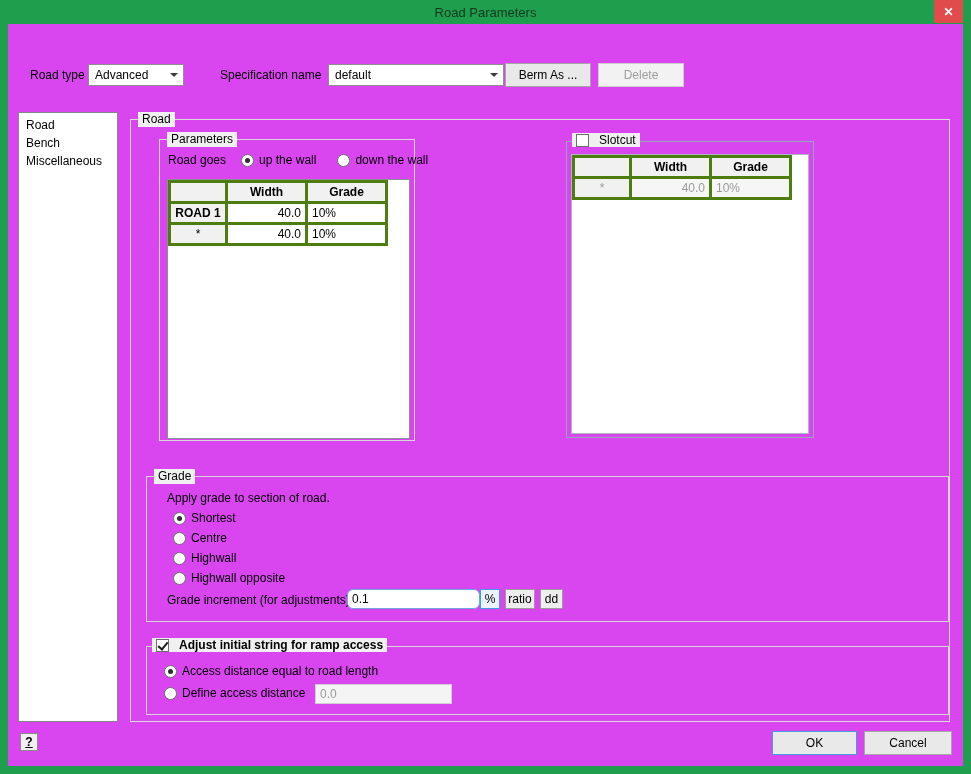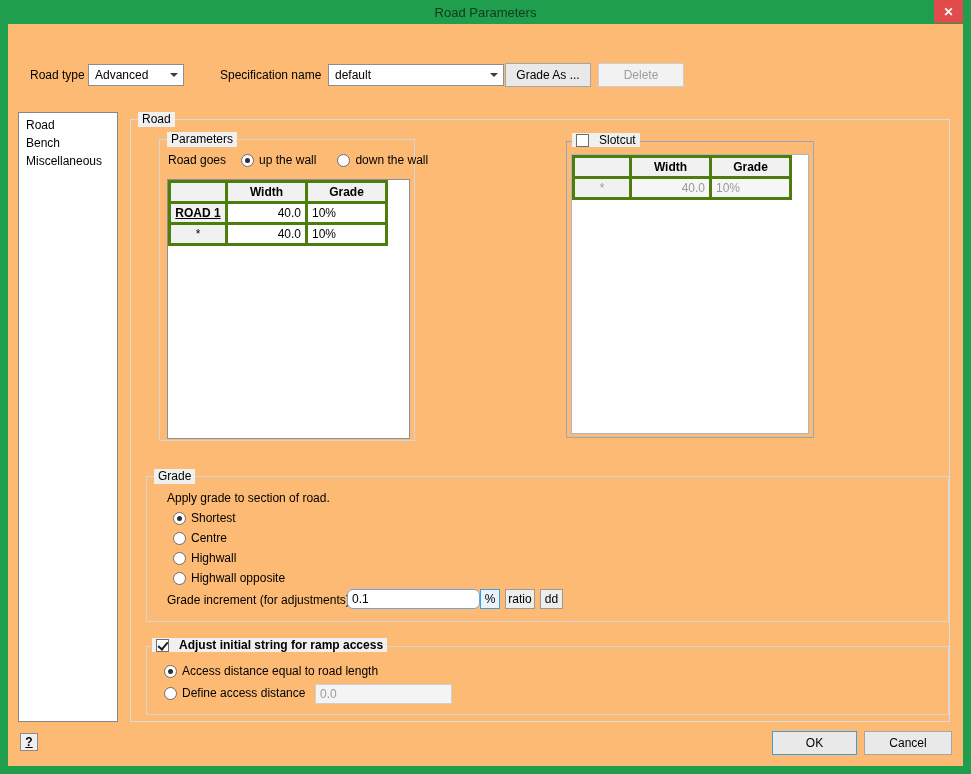--- a/index.html
+++ b/index.html
@@ -1,20 +1,20 @@
 <!DOCTYPE html>
 <html style="--title-green: #1f9e4d; --close-red: #e14b4b; --accent-blue: #3f9ee0;"><head>
 <meta charset="utf-8">
 <style>
   *{box-sizing:border-box;margin:0;padding:0;}
   body{background:#ffffff;font-family:"Liberation Sans",sans-serif;}
   .window{position:relative;width:971px;height:774px;background:var(--title-green,#1f9e4d);font-family:"Liberation Sans",sans-serif;font-size:12px;color:#000;overflow:hidden;}
   .titlebar{position:absolute;left:0;top:0;width:100%;height:24px;display:flex;align-items:center;justify-content:center;color:#11391f;font-size:13px;}
   .close-btn{position:absolute;top:0;right:8px;width:29px;height:23px;background:var(--close-red,#e14b4b);color:#fff;display:flex;align-items:center;justify-content:center;font-size:12px;font-weight:bold;cursor:pointer;}
-  .content{position:absolute;left:8px;top:24px;width:955px;height:742px;background:#fdba74;}
+  .content{position:absolute;left:8px;top:24px;width:955px;height:742px;background:#d946ef;}
   .lbl{position:absolute;white-space:nowrap;line-height:15px;}
   .combo{position:absolute;background:#fff;border:1px solid #8f8f8f;display:flex;align-items:center;justify-content:space-between;padding:0 5px 0 6px;cursor:default;}
   .combo .arrow{width:0;height:0;border-left:4px solid transparent;border-right:4px solid transparent;border-top:4px solid #3c3c3c;}
   .btn{position:absolute;display:flex;align-items:center;justify-content:center;background:#e9e9e9;border:1px solid #a6a6a6;white-space:nowrap;cursor:pointer;}
   .btn.primary{border-color:var(--accent-blue,#3f9ee0);}
   .btn.disabled{background:#f2f2f2;border-color:#cdcdcd;color:#9d9d9d;cursor:default;}
   .listbox{position:absolute;background:#fff;border:1px solid #82878c;padding:3px 0;}
   .listbox .item{padding:1px 7px;line-height:16px;cursor:default;}
   .groupbox{position:absolute;border:1px solid #dadada;}
   .groupbox.blue{border-color:#93a7bd;}
@@ -24,21 +24,21 @@
   .radio{width:13px;height:13px;border:1px solid #6d6d6d;border-radius:50%;background:#fff;position:relative;flex:0 0 auto;}
   .radio.on::after{content:"";position:absolute;left:3px;top:3px;width:5px;height:5px;border-radius:50%;background:#2e2e2e;}
   .checkbox{width:13px;height:13px;border:1px solid #6d6d6d;background:#fff;position:relative;flex:0 0 auto;}
   .checkbox.on::after{content:"";position:absolute;left:3px;top:0px;width:4px;height:8px;border-right:2px solid #1f1f1f;border-bottom:2px solid #1f1f1f;transform:rotate(40deg);}
   .grid{position:absolute;background:#fff;border:1px solid #8a9096;}
   .grid table{border-collapse:collapse;table-layout:fixed;}
   .grid th,.grid td{border:3px solid #4d7c0f;height:21px;padding:0 4px;overflow:hidden;font-size:12px;}
   .grid th{background:#f1f1f1;font-weight:bold;text-align:center;}
   .grid td.rowhdr{background:#f1f1f1;text-align:center;}
   .grid td.num{text-align:right;}
-  .grid .bold{font-weight:bold;text-decoration:underline;}
+  .grid .bold{font-weight:bold;}
   .grid.disabled td{color:#9b9b9b;}
   .grid.disabled td:not(.rowhdr){background:#f6f6f6;}
   .textinput{position:absolute;background:#fff;border:1px solid #9a9a9a;font:12px "Liberation Sans",sans-serif;padding:0 4px;color:#000;}
   .textinput.focus{border-color:#6ba7dd;border-radius:6px;}
   .textinput:disabled{background:#f4f4f4;color:#9b9b9b;border-color:#cfcfcf;}
   .unit{position:absolute;display:flex;align-items:center;justify-content:center;background:#ededed;border:1px solid #9a9a9a;font-size:12px;cursor:pointer;}
   .unit.selected{border-color:var(--accent-blue,#3f9ee0);background:#eaf3fb;}
   .helpbox{position:absolute;width:18px;height:18px;border:1px solid #8a8a8a;background:#f0f0f0;display:flex;align-items:center;justify-content:center;font-weight:bold;text-decoration:underline;cursor:pointer;}
   .bold{font-weight:bold;}
 </style>
@@ -58,21 +58,21 @@
     <div class="lbl" style="left:22px;top:44px;">Road type</div>
     <div class="combo" style="left:80px;top:40px;width:96px;height:22px;">
       <span>Advanced</span>
       <span class="arrow"></span>
     </div>
     <div class="lbl" style="left:212px;top:44px;">Specification name</div>
     <div class="combo" style="left:320px;top:40px;width:176px;height:22px;">
       <span>default</span>
       <span class="arrow"></span>
     </div>
-    <div class="btn" style="left:497px;top:39px;width:86px;height:24px;">Grade As ...</div>
+    <div class="btn" style="left:497px;top:39px;width:86px;height:24px;">Berm As ...</div>
     <div class="btn disabled" style="left:590px;top:39px;width:86px;height:24px;">Delete</div>
 
     <div class="listbox" style="left:10px;top:88px;width:100px;height:610px;">
       <div class="item">Road</div>
       <div class="item">Bench</div>
       <div class="item">Miscellaneous</div>
     </div>
 
     <div class="groupbox" style="left:122px;top:95px;width:820px;height:603px;">
       <span class="gb-label">Road</span>

